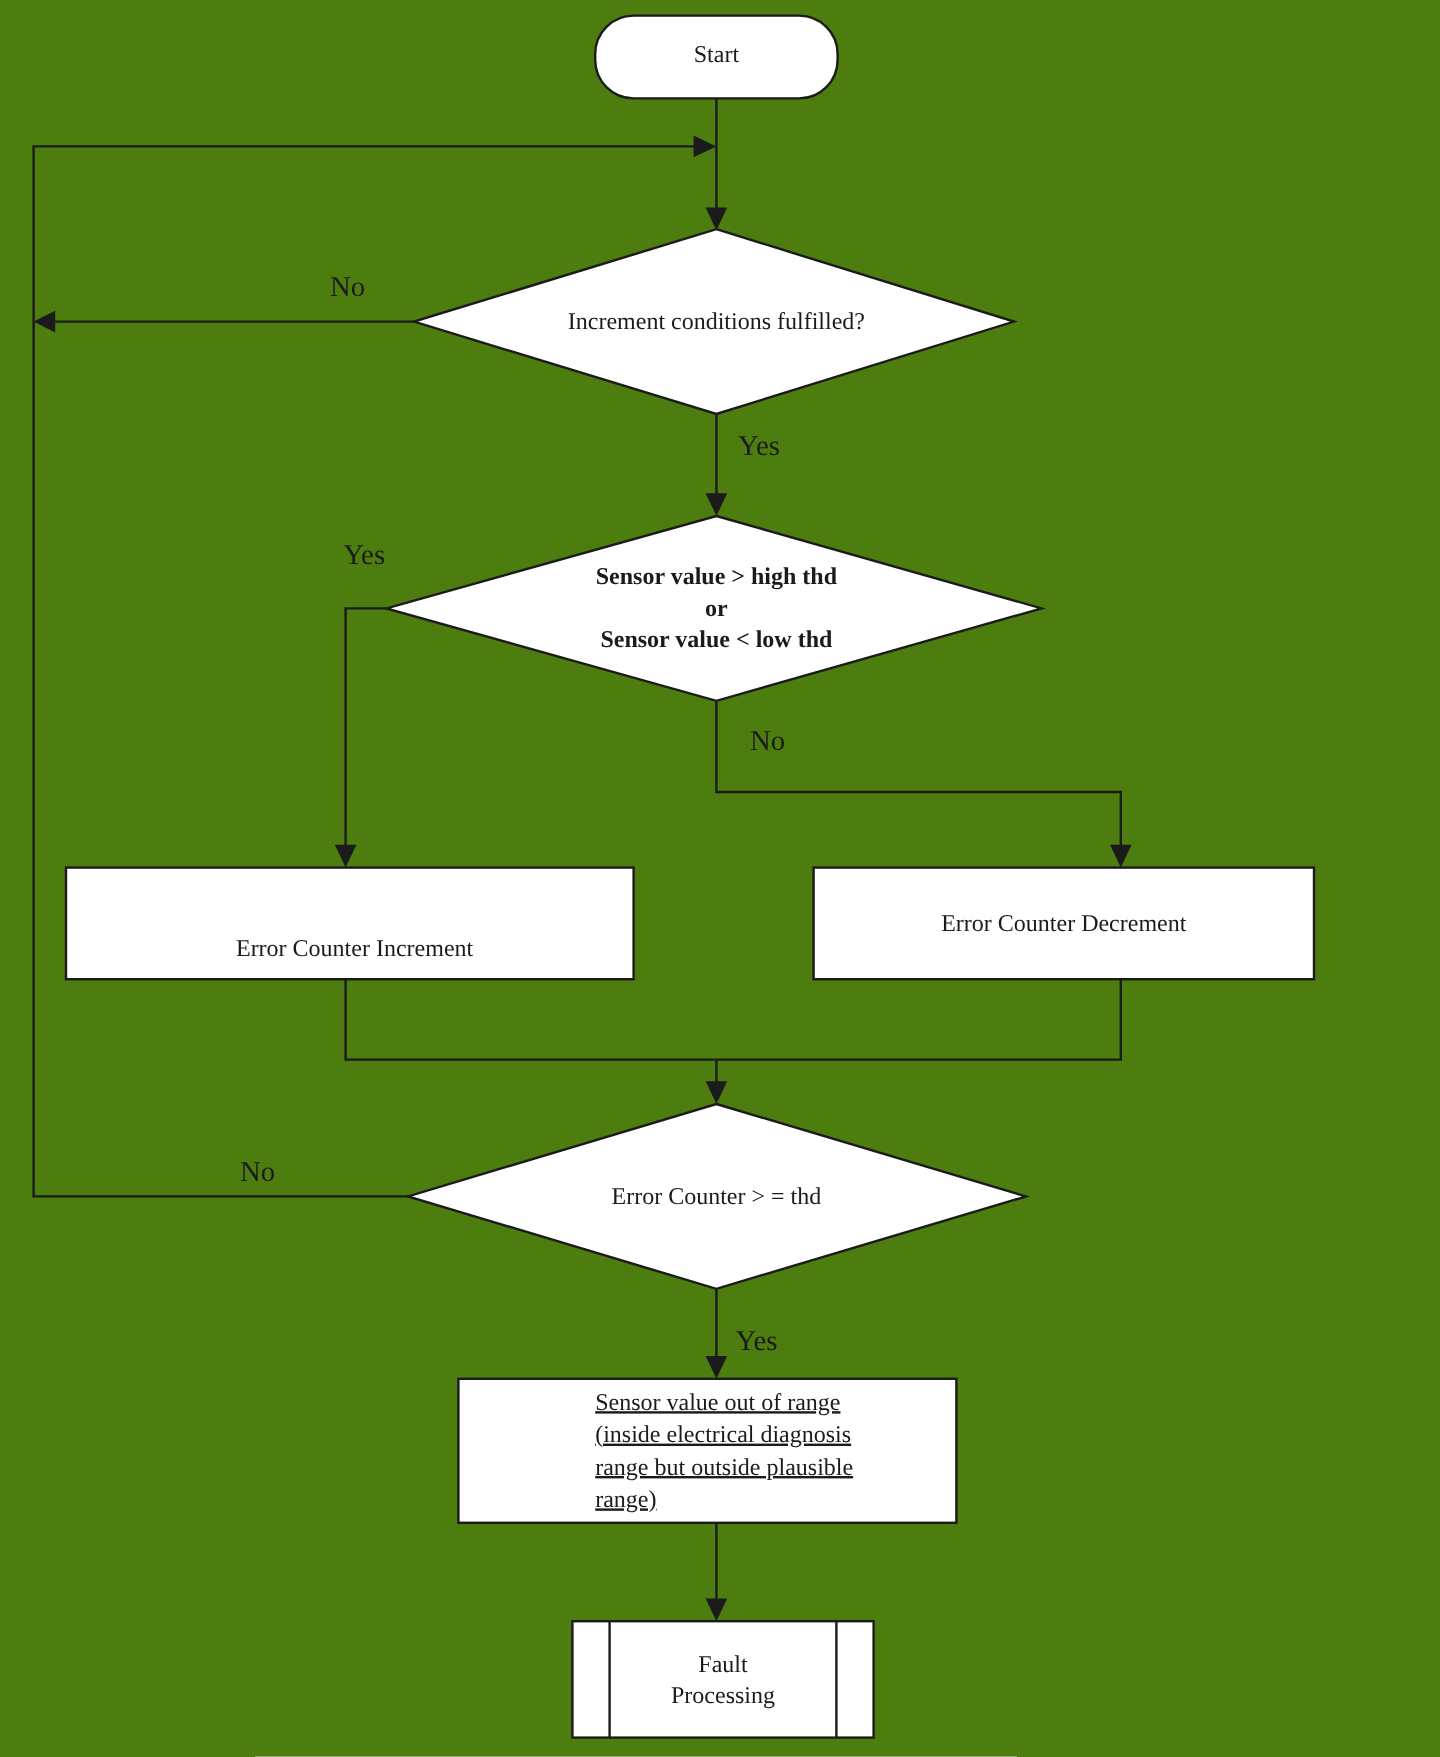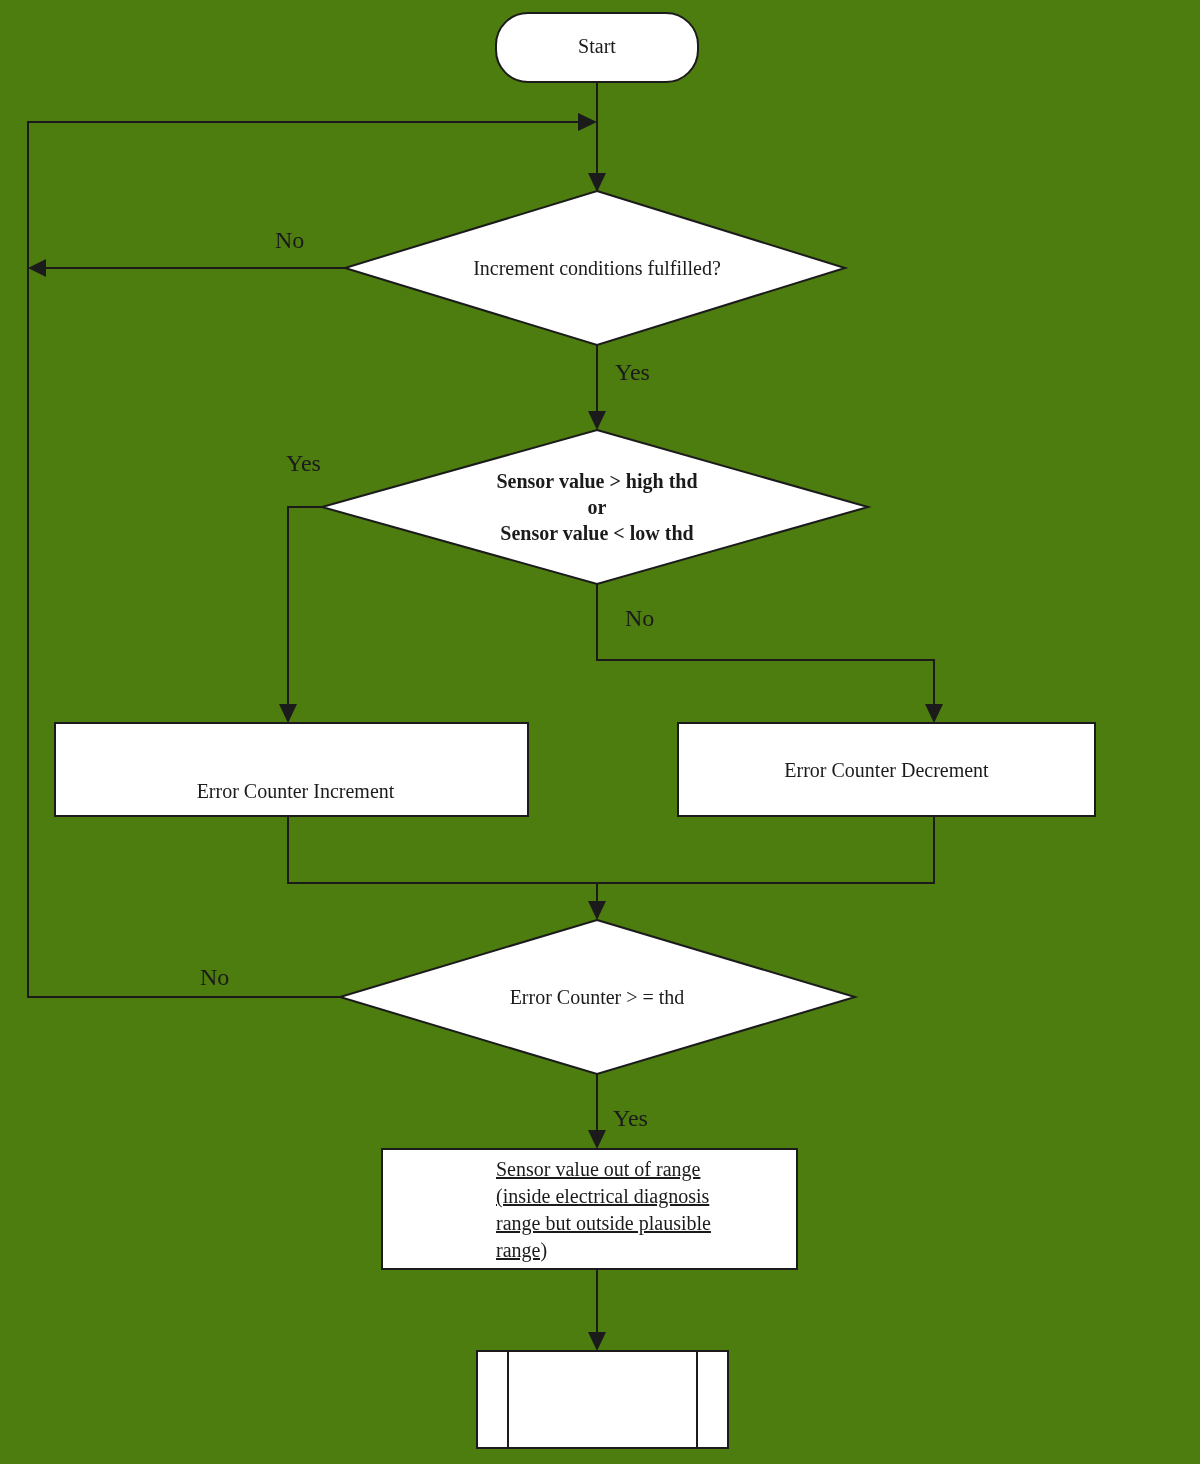--- a/index.html
+++ b/index.html
@@ -99,20 +99,22 @@
 
   <div class="lbl center" style="left:678px; top:723px; width:417px; height:93px;">Error Counter Decrement</div>
 
   <div class="lbl center" style="left:400px; top:920px; width:394px; height:154px;">Error Counter &gt; = thd</div>
 
   <div class="lbl" style="left:496px; top:1156px; width:296px; line-height:27px; text-align:left;text-decoration:underline;">Sensor value out of range
 (inside electrical diagnosis
 range but outside plausible
 range)</div>
 
+  <div class="lbl center" style="left:477px; top:1351px; width:251px; height:97px;">Fault
+Processing</div>
 
   <div class="edge-lbl" style="left:275px; top:227px;">No</div>
 
   <div class="edge-lbl" style="left:615px; top:359px;">Yes</div>
 
   <div class="edge-lbl" style="left:286px; top:450px;">Yes</div>
 
   <div class="edge-lbl" style="left:625px; top:605px;">No</div>
 
   <div class="edge-lbl" style="left:200px; top:964px;">No</div>

